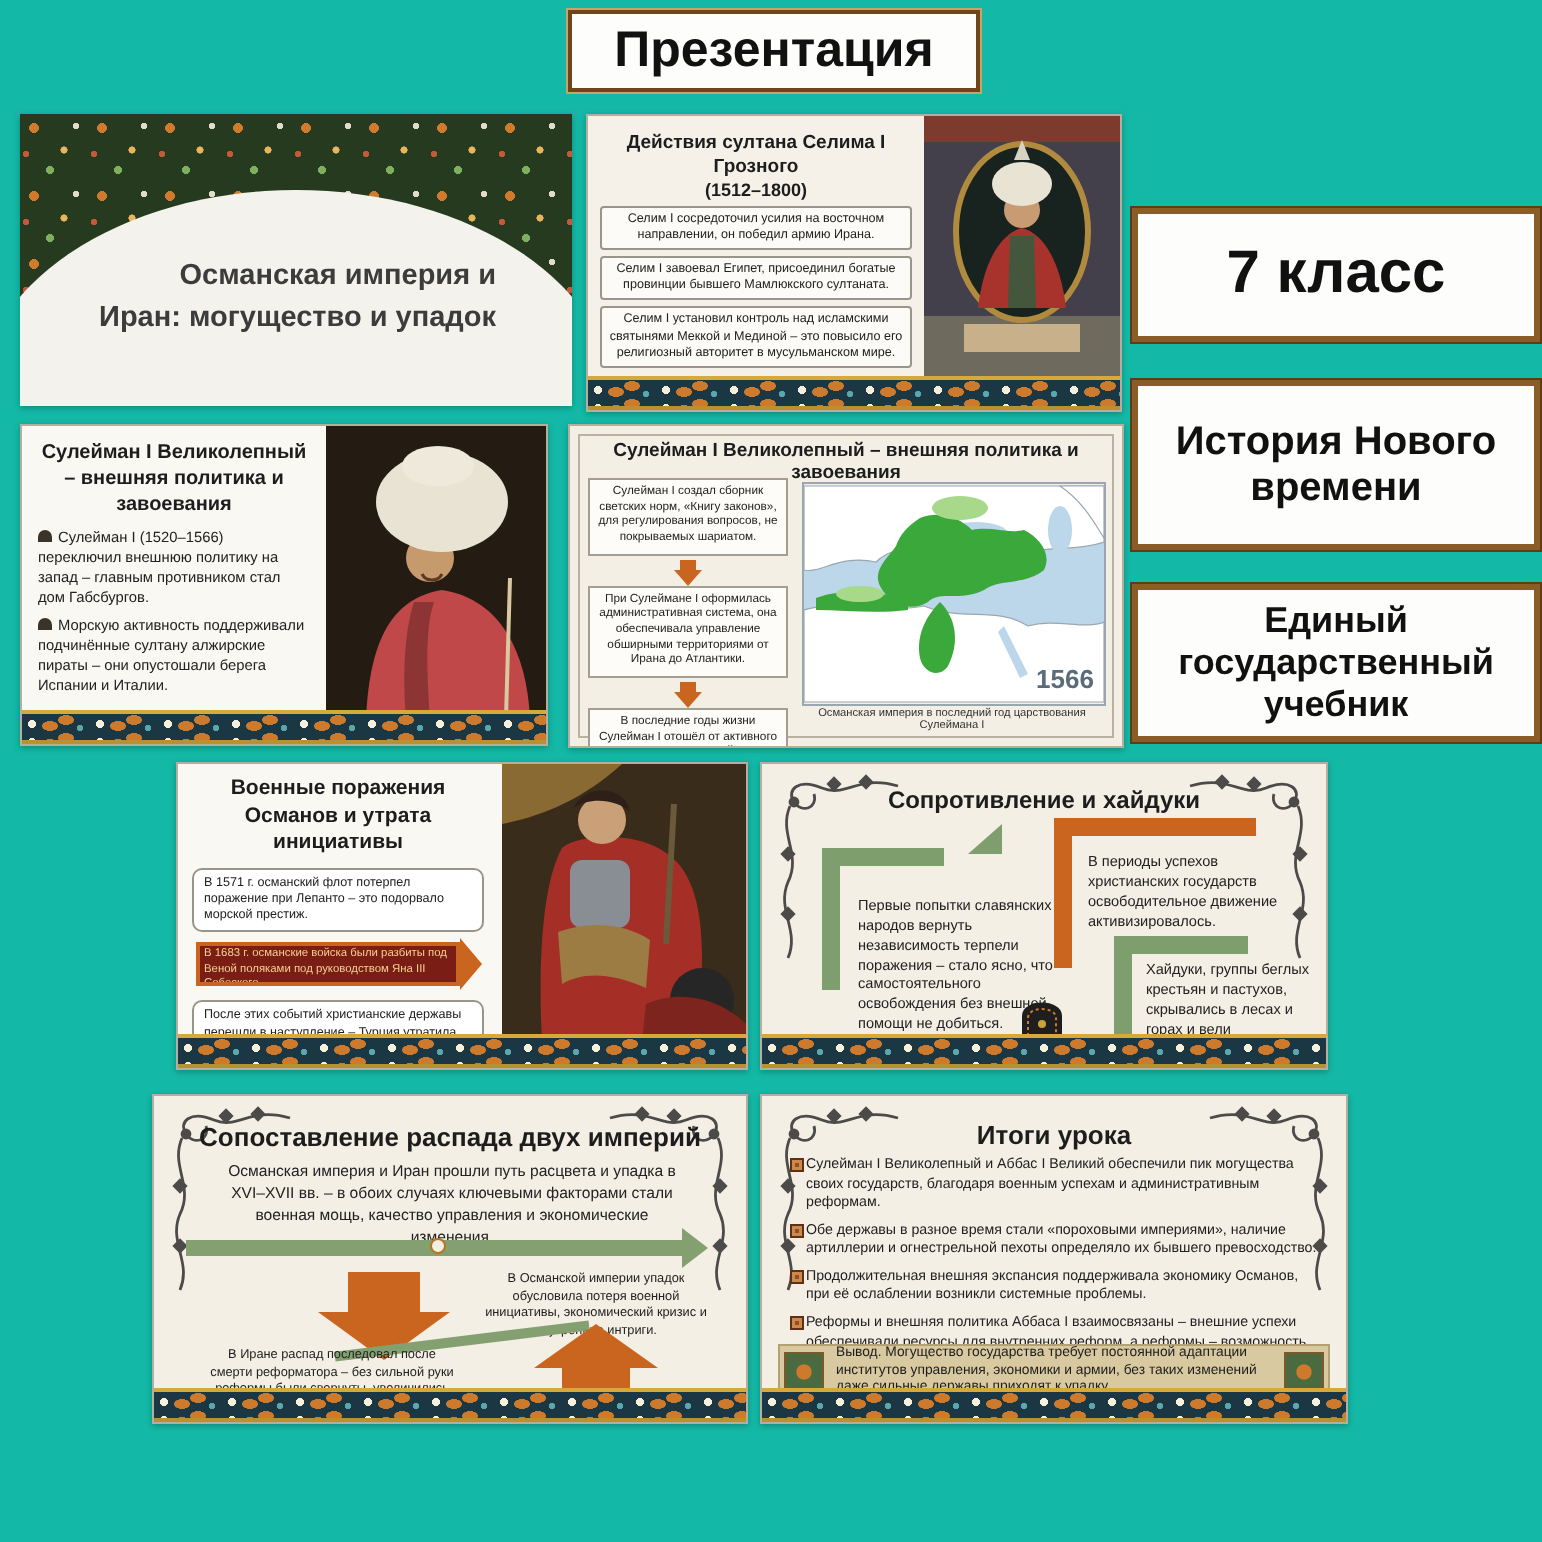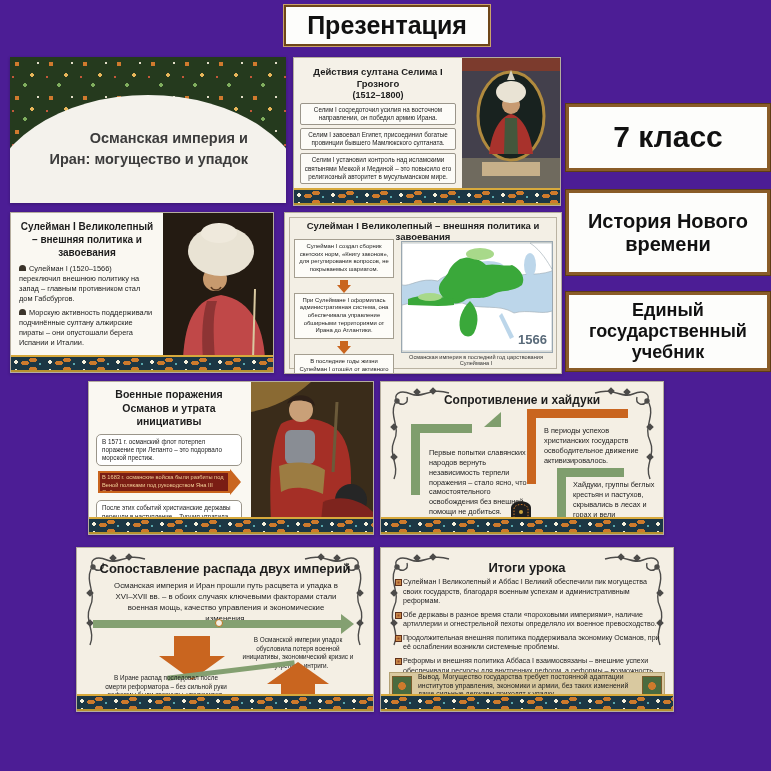--- a/index.html
+++ b/index.html
@@ -1,17 +1,17 @@
 <!DOCTYPE html>
 <html><head>
 <meta charset="utf-8">
 <style>
   html,body{margin:0;padding:0;}
   body{background:#ebebeb;font-family:"Liberation Sans",sans-serif;color:#222;}
-  #canvas{position:relative;width:771px;height:771px;background:#4c1d95;overflow:hidden;}
+  #canvas{position:relative;width:771px;height:771px;background:#14b8a6;overflow:hidden;}
 
   
   .badge{position:absolute;background:#fdfdfb;border:2px solid #6e4619;box-shadow:0 0 0 1px #caa36a;
          display:flex;align-items:center;justify-content:center;font-weight:bold;color:#111;text-align:center;}
   #header-badge{left:284px;top:5px;width:202px;height:37px;font-size:25px;}
   #footer-badge{left:283px;top:721px;width:206px;height:43px;font-size:25px;}
   .info-box{position:absolute;background:#fdfdfb;border:3px solid #8a5c28;box-shadow:0 0 0 1px #5e3c15;
             display:flex;align-items:center;justify-content:center;text-align:center;font-weight:bold;color:#111;line-height:1.15;}
   #grade-box{left:566px;top:104px;width:198px;height:61px;font-size:30px;}
   #course-box{left:566px;top:190px;width:198px;height:79px;font-size:20px;}
@@ -336,25 +336,25 @@
         <use href="#curl"></use>
       </svg>
     <div class="ttl">Итоги урока</div>
     <div class="list">
       <div class="item">
           <span class="stamp-icon"></span>
           <span>Сулейман I Великолепный и Аббас I Великий обеспечили пик могущества своих государств, благодаря военным успехам и административным реформам.</span>
         </div>
       <div class="item">
           <span class="stamp-icon"></span>
-          <span>Обе державы в разное время стали «пороховыми империями», наличие артиллерии и огнестрельной пехоты определяло их военное превосходство.</span>
+          <span>Обе державы в разное время стали «пороховыми империями», наличие артиллерии и огнестрельной пехоты определяло их бывшего превосходство.</span>
         </div>
       <div class="item">
           <span class="stamp-icon"></span>
-          <span>Продолжительная внешняя политика поддерживала экономику Османов, при её ослаблении возникли системные проблемы.</span>
+          <span>Продолжительная внешняя экспансия поддерживала экономику Османов, при её ослаблении возникли системные проблемы.</span>
         </div>
       <div class="item">
           <span class="stamp-icon"></span>
           <span>Реформы и внешняя политика Аббаса I взаимосвязаны – внешние успехи обеспечивали ресурсы для внутренних реформ, а реформы – возможность вести внешнюю борьбу.</span>
         </div>
     </div>
     <div class="concl">
       <span class="orn-square"></span>
       <span class="txt">Вывод. Могущество государства требует постоянной адаптации институтов управления, экономики и армии, без таких изменений даже сильные державы приходят к упадку.</span>
       <span class="orn-square"></span>

